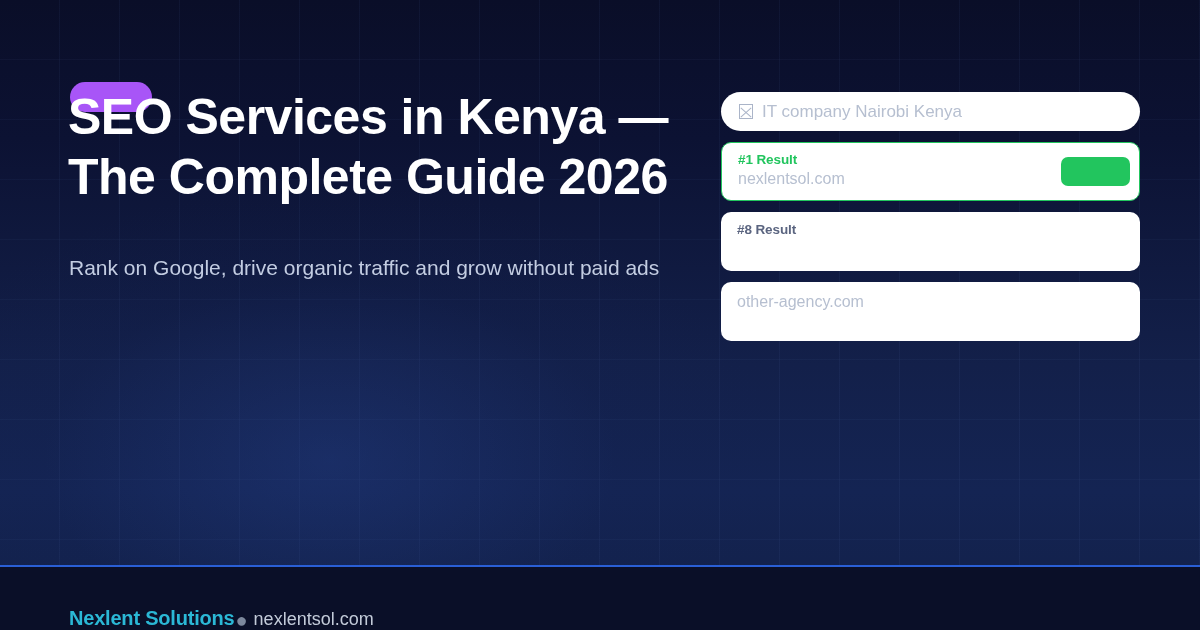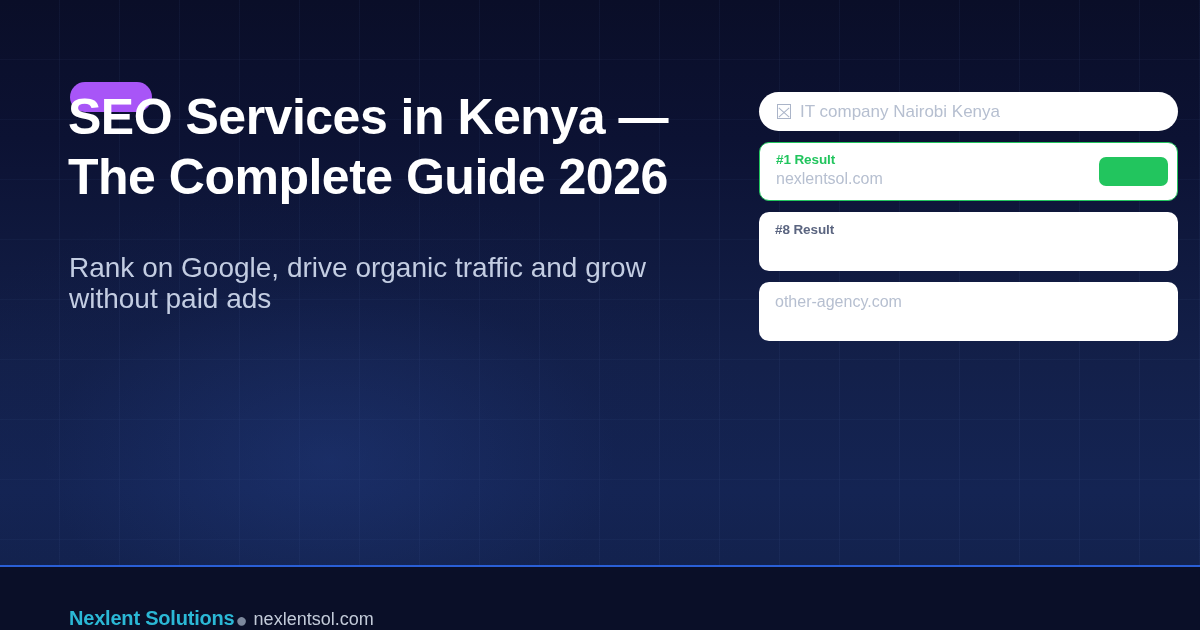--- a/index.html
+++ b/index.html
@@ -60,29 +60,29 @@
     letter-spacing: -0.5px;
     white-space: pre-line;
   }
   .subhead {
     position: absolute;
     left: 69px;
     top: 252px;
     width: 660px;
     margin: 0;
     color: #c3cde2;
-    font-size: 28px;
+    font-size: 21px;
     line-height: 31px;
     font-weight: 400;
   }
 
   
   .serp {
     position: absolute;
-    left: 759px;
+    left: 721px;
     top: 92px;
     width: 419px;
   }
   .search-bar {
     height: 39px;
     border-radius: 20px;
     background: #ffffff;
     display: flex;
     align-items: center;
     padding: 0 18px;

